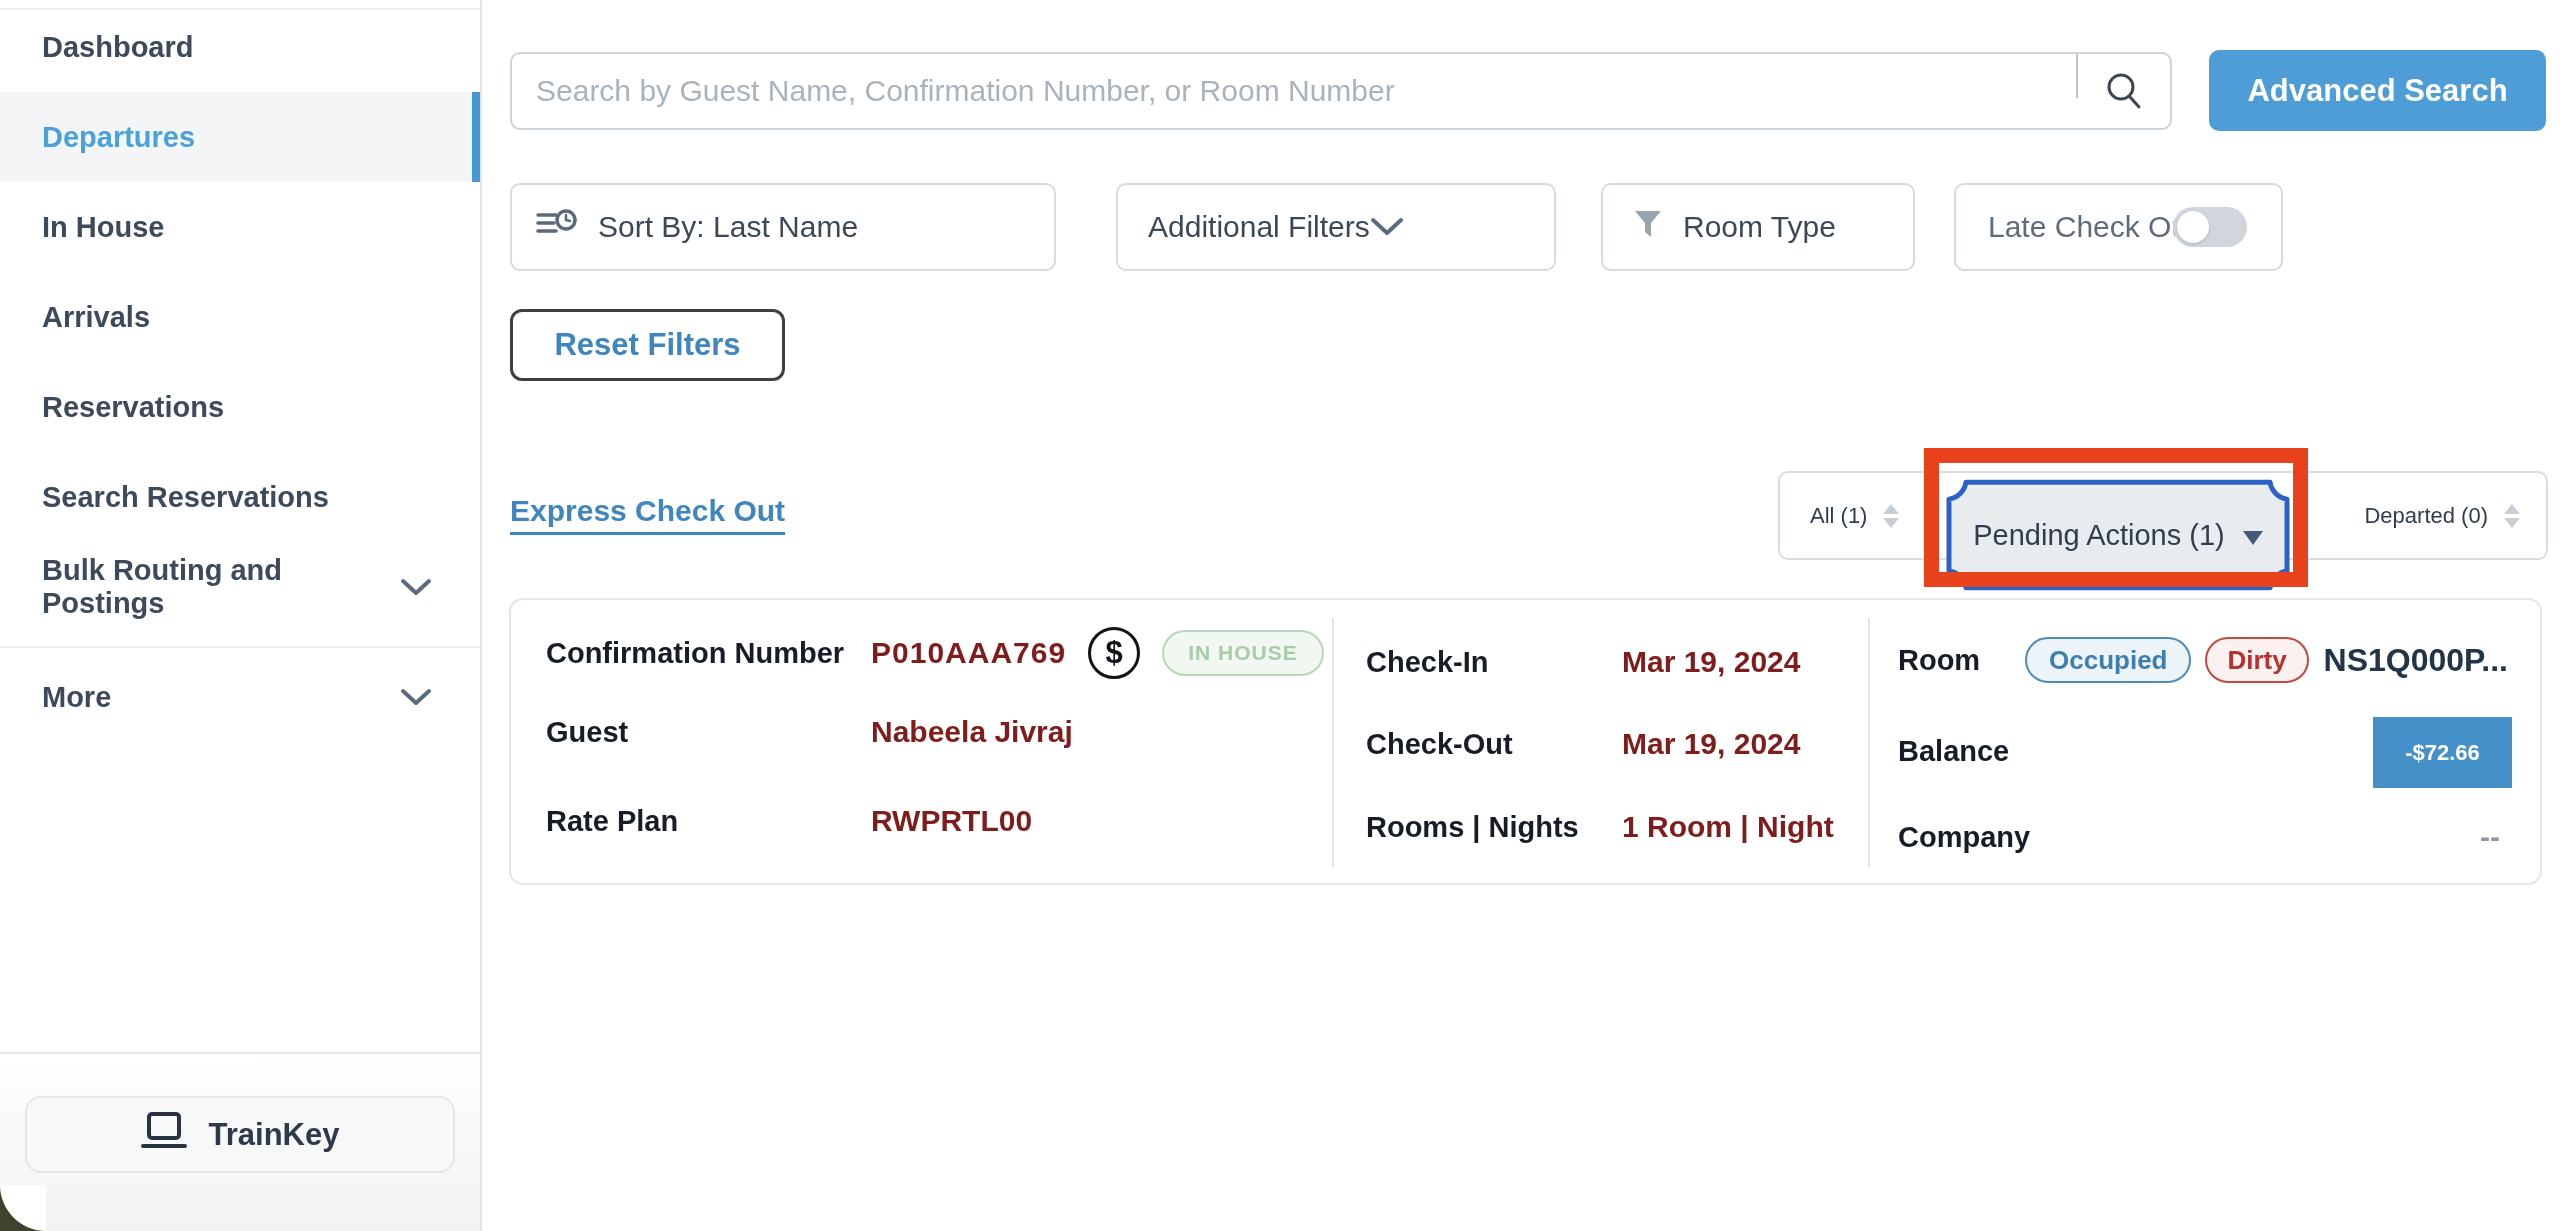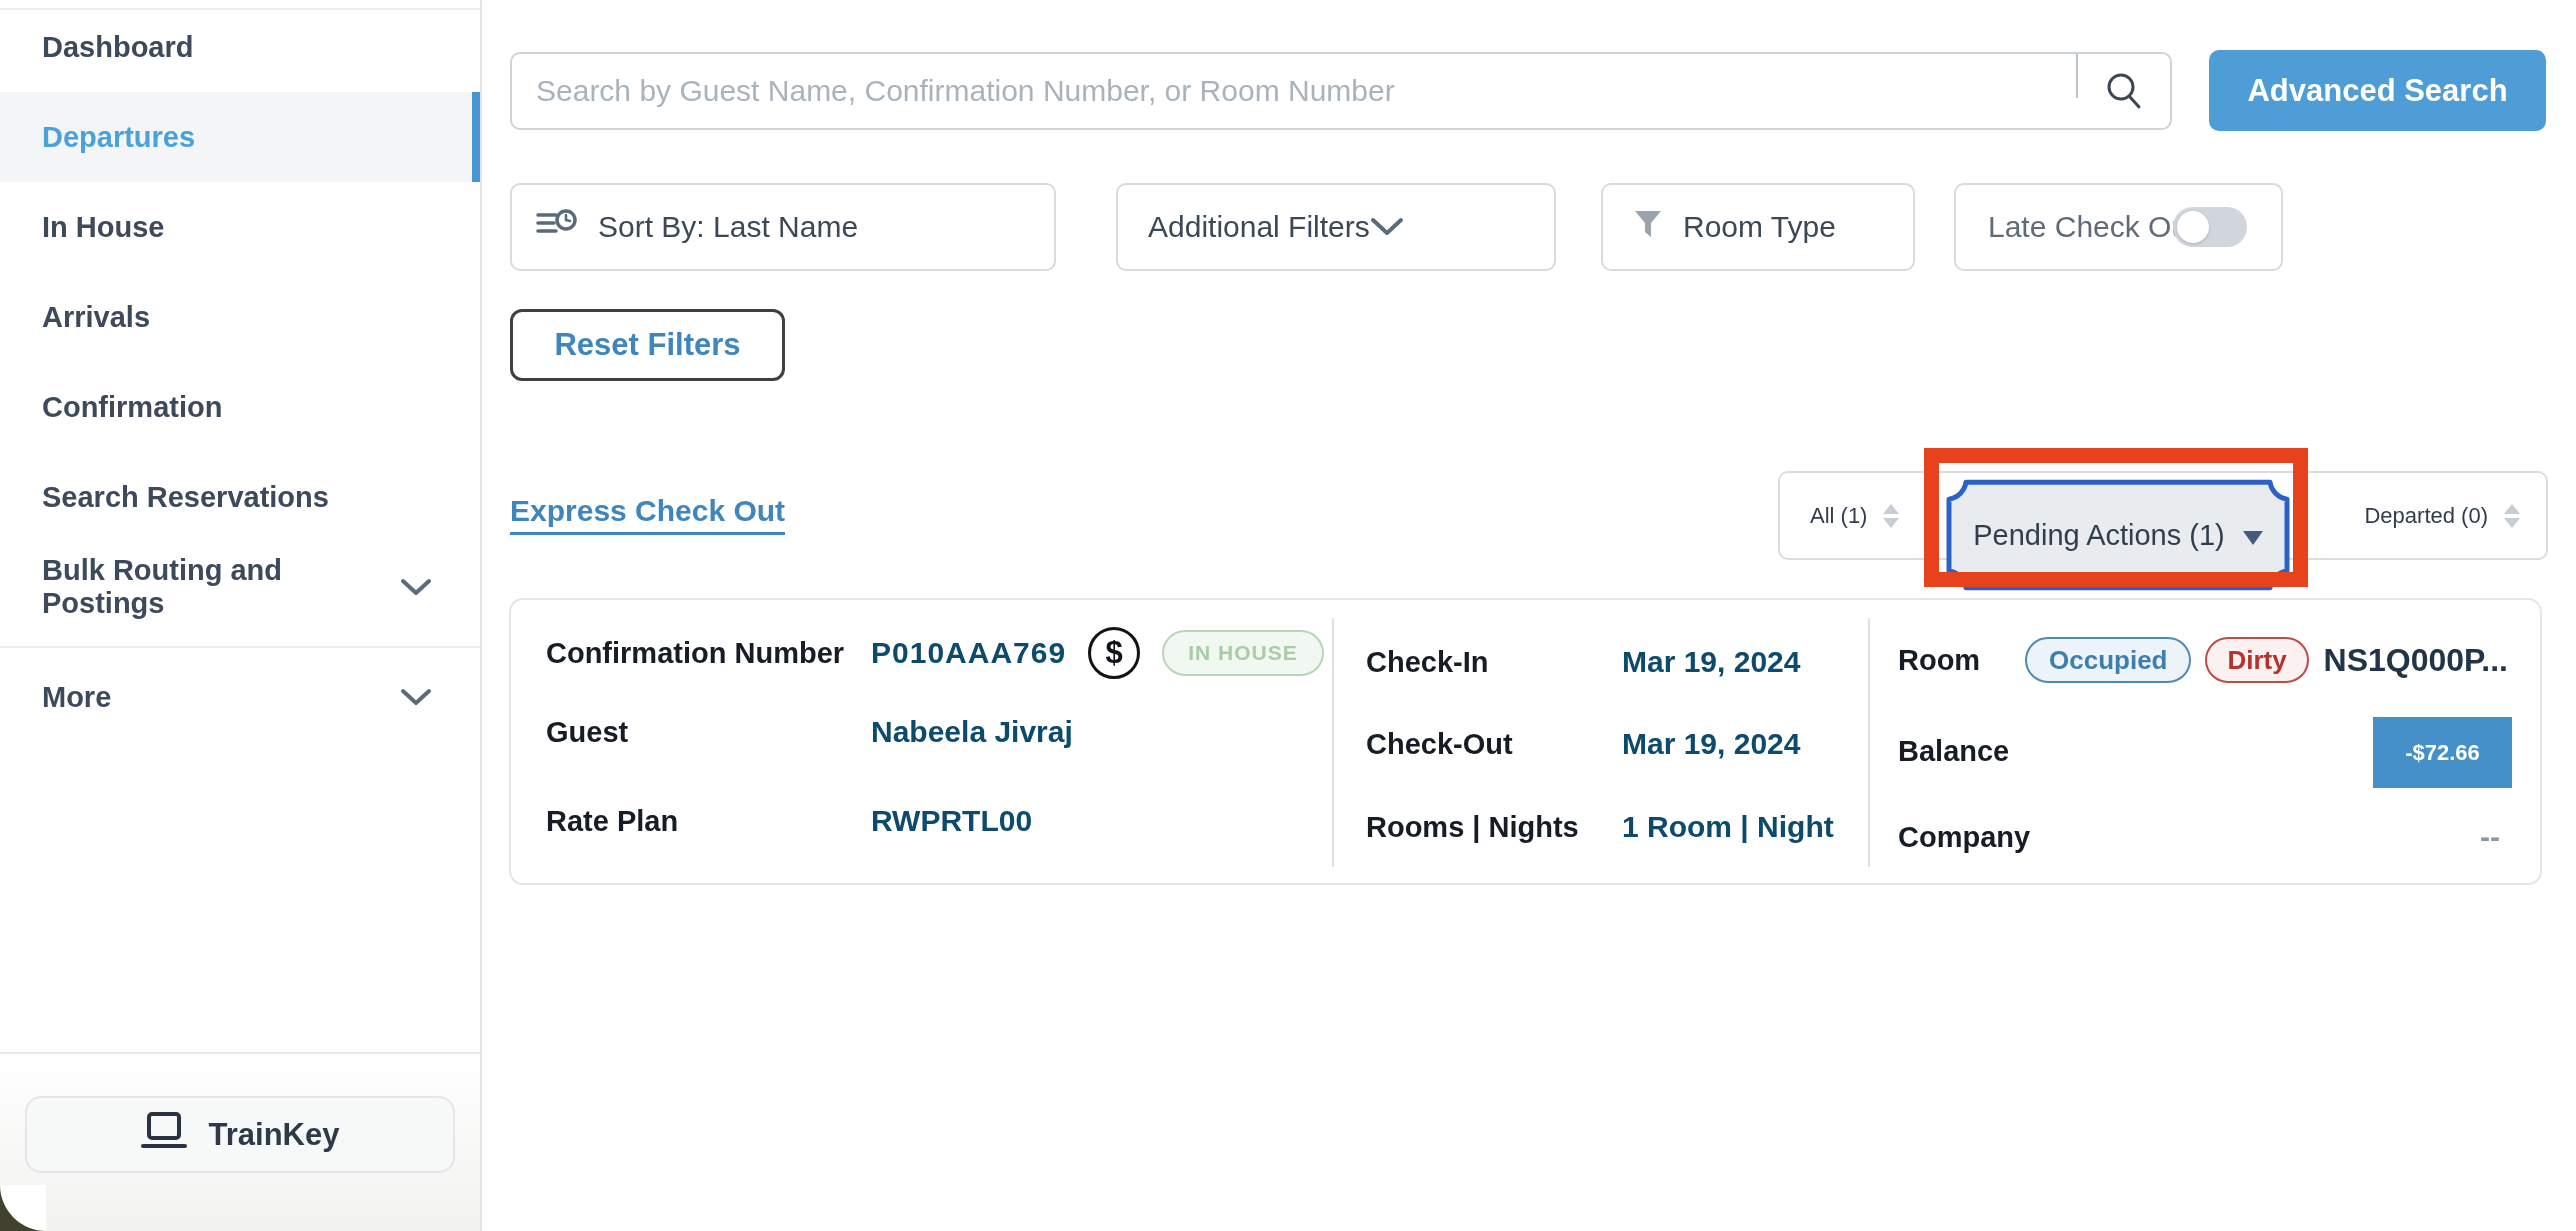--- a/index.html
+++ b/index.html
@@ -71,21 +71,21 @@
   .annotation-box { position:absolute; left:144px; top:-25px; width:384px; height:139px; border:15px solid #e8421c;
                     pointer-events:none; }
 
   
   .card { position:absolute; left:509px; top:598px; width:2033px; height:287px; background:#fff;
           border:2px solid #e2e6e9; border-radius:14px; }
   .vdiv { position:absolute; top:18px; bottom:16px; width:2px; background:#dfe3e6; }
   #vdiv-1 { left:821px; } #vdiv-2 { left:1357px; }
   .crow { position:absolute; display:flex; align-items:center; transform:translateY(-50%); }
   .clabel { font-size:29px; font-weight:700; color:#161d27; }
-  .cvalue { font-size:30px; font-weight:600; color:#0c4a6e; }
+  .cvalue { font-size:30px; font-weight:600; color:#7f1d1d; }
   .abs-label { position:absolute; transform:translateY(-50%); }
   .abs-value { position:absolute; transform:translateY(-50%); }
 
   .dollar-icon { width:52px; height:52px; border:3.5px solid #101418; border-radius:50%; display:flex;
                  align-items:center; justify-content:center; font-size:31px; font-weight:700; color:#101418; }
   .pill { display:flex; align-items:center; justify-content:center; border-radius:26px; font-weight:600; }
   .pill-inhouse { height:46px; padding:0 24px; border:2px solid #b7d6b7; background:#f1f8f1; color:#a9cba9;
                   font-size:21px; letter-spacing:1px; }
   .pill-occupied { height:46px; padding:0 22px; border:2px solid #4d8ab6; background:#edf4f9; color:#3c7fae; font-size:26px; }
   .pill-dirty { height:46px; padding:0 20px; border:2px solid #bf4a42; background:#fbf1f0; color:#b5332e; font-size:26px; }
@@ -108,21 +108,21 @@
       <div class="side-item selected">
         <span>Departures</span>
       </div>
       <div class="side-item">
         <span>In House</span>
       </div>
       <div class="side-item">
         <span>Arrivals</span>
       </div>
       <div class="side-item">
-        <span>Confirmation</span>
+        <span>Reservations</span>
       </div>
       <div class="side-item">
         <span>Search Reservations</span>
       </div>
       <div class="side-item">
         <span>Bulk Routing and Postings</span>
         <span class="side-chevron">
           <svg width="32" height="18" viewBox="0 0 32 18">
               <polyline points="3,3 16,15 29,3" fill="none" stroke="#5b6b7e" stroke-width="4" stroke-linecap="round" stroke-linejoin="round"></polyline>
             </svg>

